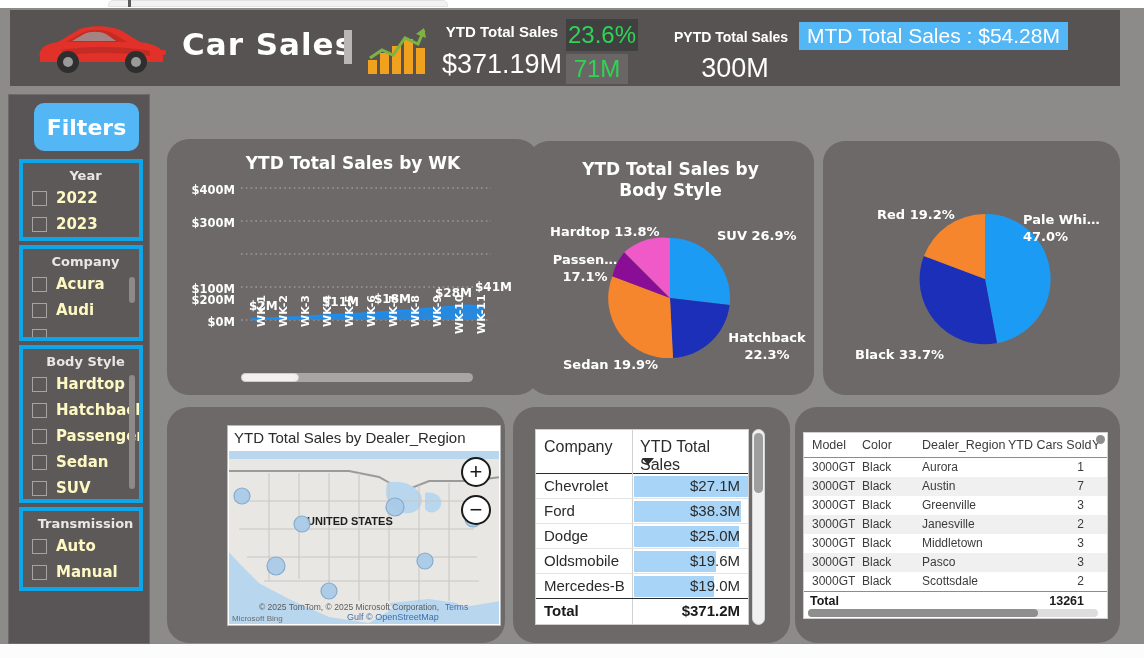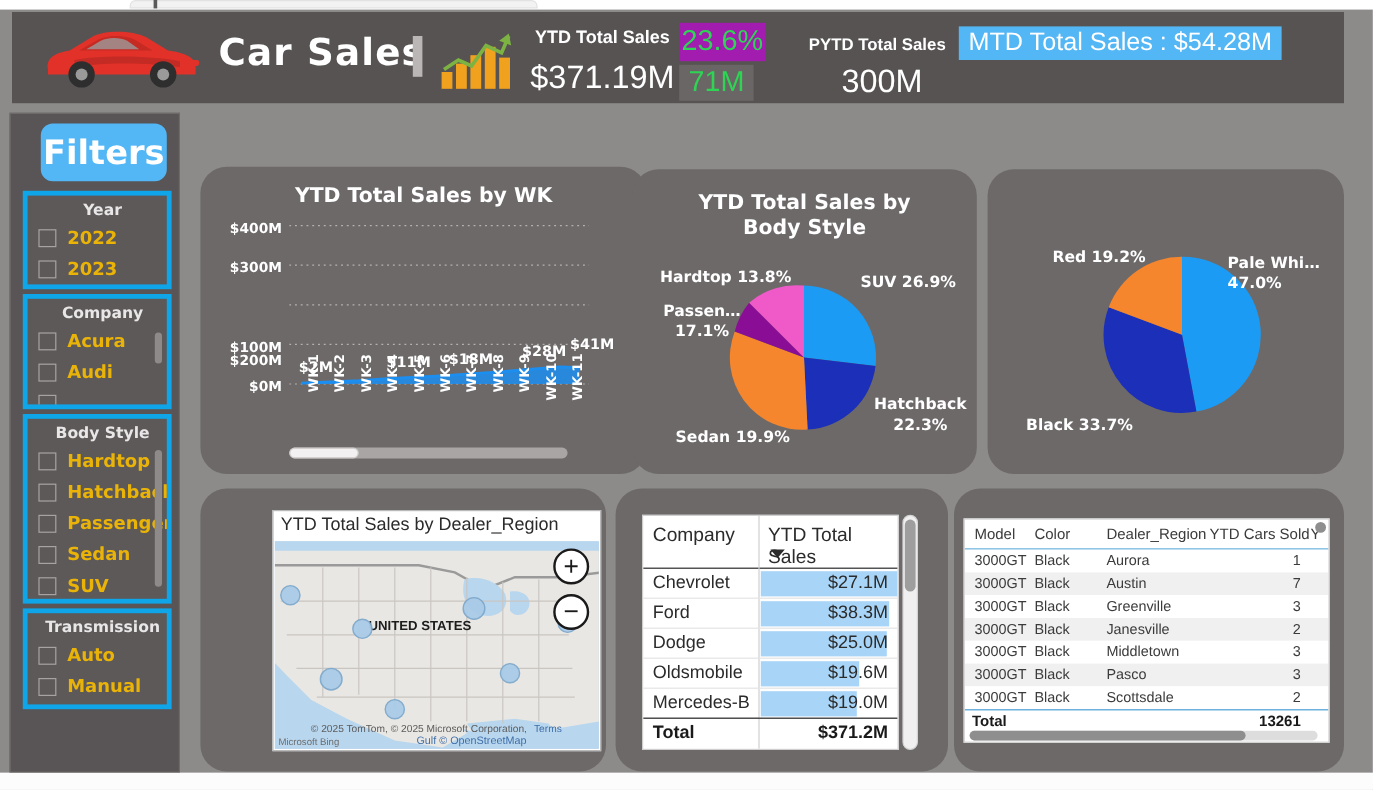--- a/index.html
+++ b/index.html
@@ -34,21 +34,21 @@
   .kpi-ytd-label{
     position:absolute;left:431px;top:13px;width:122px;text-align:center;
     font-size:15px;font-weight:bold;color:#ffffff;
   }
   .kpi-ytd-value{
     position:absolute;left:425px;top:39px;width:134px;text-align:center;
     font-size:27px;color:#ffffff;
   }
   .kpi-pct{
     position:absolute;left:556px;top:9px;width:72px;height:32px;
-    background:#a21caf;
+    background:#404040;
     display:flex;align-items:center;justify-content:center;
     font-size:24px;color:#2fd455;
   }
   .kpi-sub{
     position:absolute;left:556px;top:44px;width:62px;height:30px;
     background:#6a6665;
     display:flex;align-items:center;justify-content:center;
     font-size:24px;color:#2fd455;
   }
   .kpi-pytd-label{
@@ -70,21 +70,21 @@
   .filter-panel{
     position:absolute;left:8px;top:86px;width:142px;height:550px;
     background:#595556;
     border:1px solid #6e6a6a;box-sizing:border-box;
   }
   .filters-btn{
     position:absolute;left:25px;top:8px;width:105px;height:48px;
     background:#53b6f5;border-radius:10px;
     display:flex;align-items:center;justify-content:center;
     font-family:"DejaVu Sans", sans-serif;
-    font-size:28px;font-weight:bold;color:#ffffff;
+    font-size:22px;font-weight:bold;color:#ffffff;
   }
   .slicer{
     position:absolute;left:10px;width:124px;
     background:#5d5959;border:4px solid #0ea5e9;box-sizing:border-box;
     overflow:hidden;
     text-align:center;
   }
   .slicer-title{
     font-family:"DejaVu Sans", sans-serif;
     font-size:13px;font-weight:bold;color:#e8e6e6;
@@ -92,21 +92,21 @@
   }
   .slicer-item{
     display:flex;align-items:center;height:26px;padding-left:9px;
   }
   .cbx{
     width:15px;height:15px;border:1.5px solid #a7a3a3;background:transparent;
     box-sizing:border-box;flex:none;
   }
   .slicer-label{
     font-family:"DejaVu Sans", sans-serif;
-    font-size:15px;font-weight:bold;color:#eab308;margin-left:9px;white-space:nowrap;
+    font-size:15px;font-weight:bold;color:#fef9c3;margin-left:9px;white-space:nowrap;
   }
   .slicer-scroll{
     position:absolute;right:4px;width:6px;background:#8e8a8a;border-radius:3px;
   }
 
   
   .card{position:absolute;background:#6d6969;border-radius:22px;}
   .card-title{
     position:absolute;left:0;width:100%;text-align:center;
     font-family:"DejaVu Sans", sans-serif;

